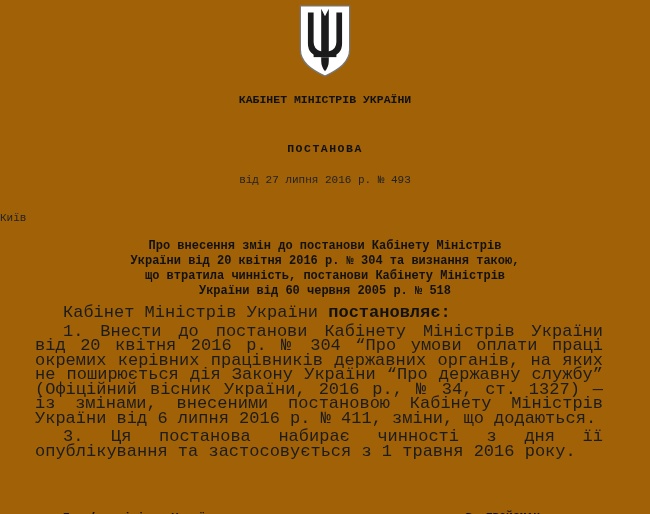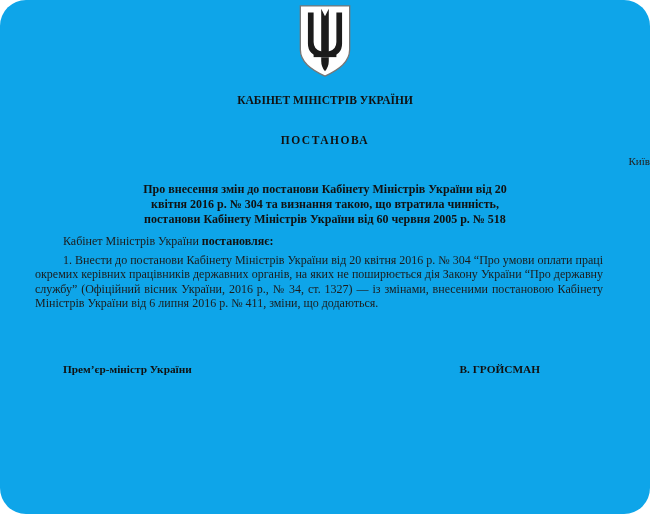--- a/index.html
+++ b/index.html
@@ -4,76 +4,74 @@
 <style>
   html, body {
     margin: 0;
     padding: 0;
     background: #ffffff;
   }
   .page {
     position: relative;
     width: 650px;
     height: 514px;
-    background: #0ea5e9;
+    background: #a16207;
     overflow: hidden;
-    font-family: Liberation Serif, serif;
+    font-family: Liberation Mono, monospace;
     color: #1c1c1c;
-    border-radius: 26px;
   }
   .emblem-wrap {
     display: block;
     width: 58px;
     margin: 4px auto 0 auto;
     line-height: 0;
   }
   .org-name {
     margin-top: 15px;
     text-align: center;
     font-size: 11.5px;
     line-height: 14px;
     font-weight: bold;
     color: #111111;
   }
   .doc-type {
-    margin-top: 26px;
+    margin-top: 35px;
     text-align: center;
     font-size: 11.5px;
     line-height: 14px;
     font-weight: bold;
     letter-spacing: 1.5px;
     color: #111111;
   }
   .date-line {
     margin-top: 17px;
     text-align: center;
     font-size: 11px;
     line-height: 14px;
     color: #222222;
   }
   .city-line {
-    margin-top: 7px;
-    text-align: right;
+    margin-top: 24px;
+    text-align: left;
     font-size: 11px;
     line-height: 14px;
     color: #222222;
-    padding-left: 20px;
   }
   .doc-title {
     width: 390px;
     margin: 14px auto 0 auto;
     text-align: center;
     font-size: 12px;
     line-height: 15px;
     font-weight: bold;
     color: #111111;
   }
   .body-text {
     padding: 0 35px;
-    font-size: 12px;
+    font-size: 17px;
     line-height: 14.5px;
     color: #1c1c1c;
   }
   .preamble {
     margin: 7px 0 0 0;
     text-indent: 28px;
   }
   .preamble .verb {
     font-weight: bold;
     color: #111111;
@@ -112,29 +110,31 @@
         <path d="M18 50 H42 V56 H18 Z"></path>
         <path d="M26 56 H34 V60 Q34 66 30 71 Q26 66 26 60 Z"></path>
       </g>
     </svg>
   </span>
 
   <div class="org-name">КАБІНЕТ МІНІСТРІВ УКРАЇНИ</div>
 
   <div class="doc-type">ПОСТАНОВА</div>
 
+  <div class="date-line">від 27 липня 2016 р. № 493</div>
 
   <div class="city-line">Київ</div>
 
   <div class="doc-title">Про внесення змін до постанови Кабінету Міністрів України від 20 квітня 2016 р. № 304 та визнання такою, що втратила чинність, постанови Кабінету Міністрів України від 60 червня 2005 р. № 518</div>
 
   <div class="body-text">
     <p class="preamble"><span>Кабінет Міністрів України </span><span class="verb">постановляє:</span></p>
 
     <p class="para">1. Внести до постанови Кабінету Міністрів України від 20 квітня 2016 р. № 304 “Про умови оплати праці окремих керівних працівників державних органів, на яких не поширюється дія Закону України “Про державну службу” (Офіційний вісник України, 2016 р., № 34, ст. 1327) — із змінами, внесеними постановою Кабінету Міністрів України від 6 липня 2016 р. № 411, зміни, що додаються.</p>
+    <p class="para">3. Ця постанова набирає чинності з дня її опублікування та застосовується з 1 травня 2016 року.</p>
   </div>
 
   <div class="signature-row">
     <span class="signer-position">Прем’єр-міністр України</span>
     <span class="signer-name">В. ГРОЙСМАН</span>
   </div>
 
 </div>
 
 </body></html>

